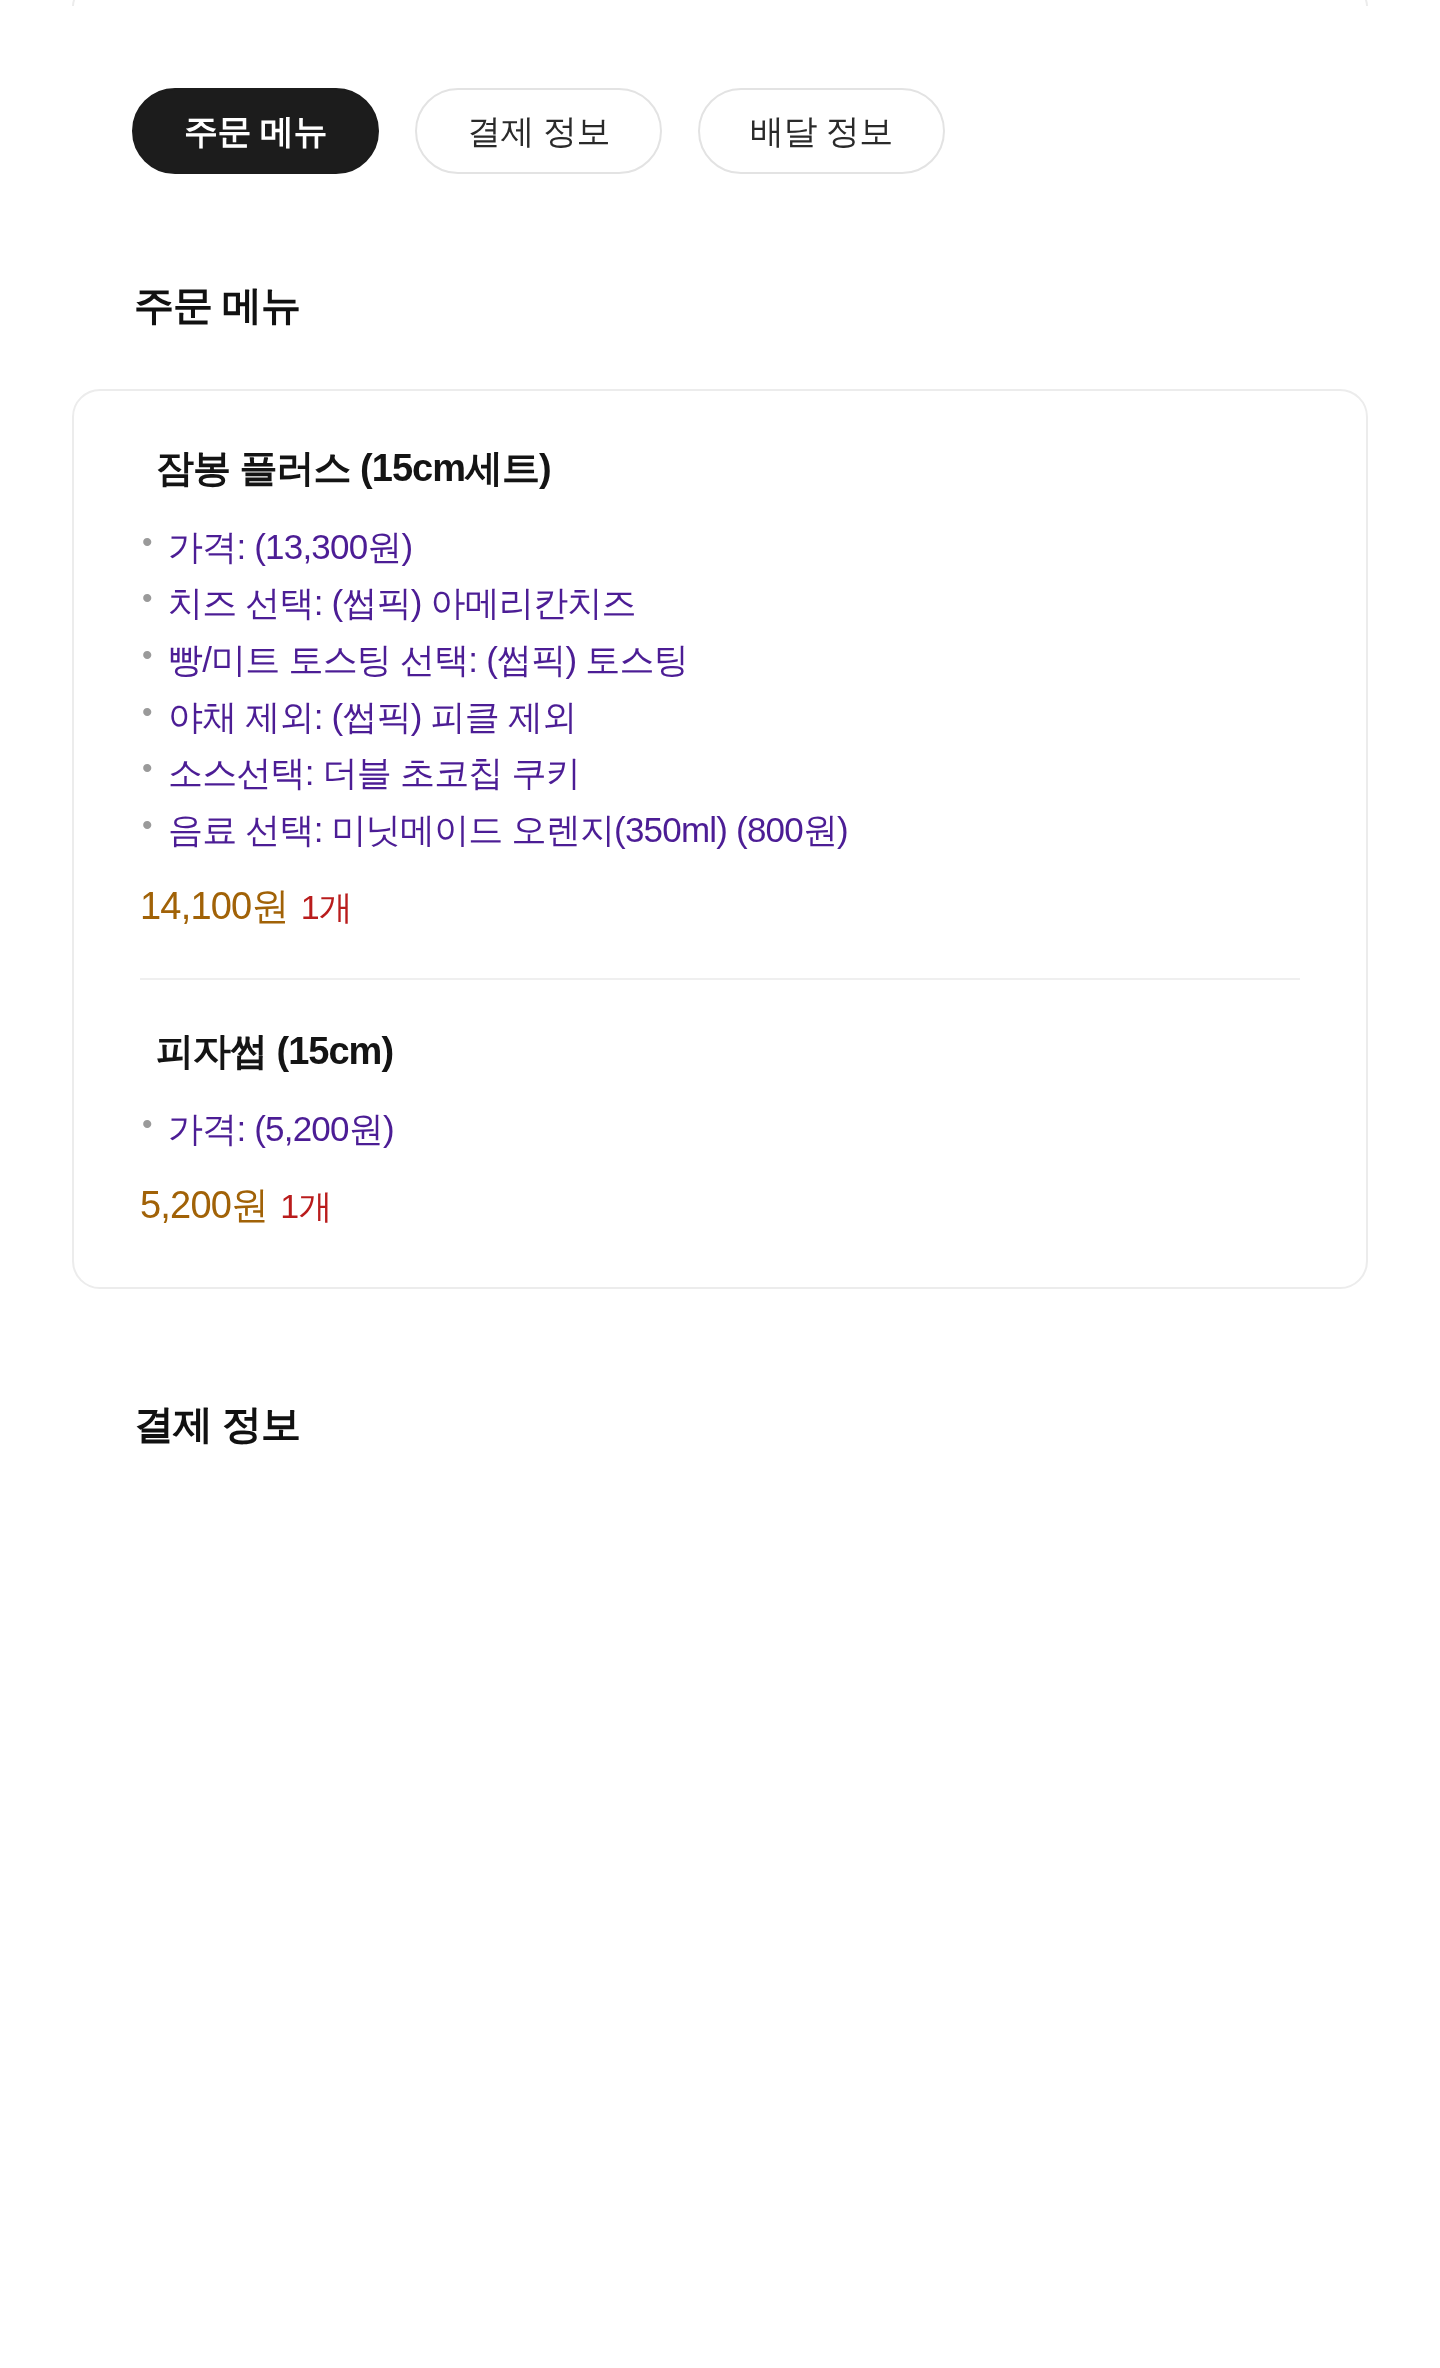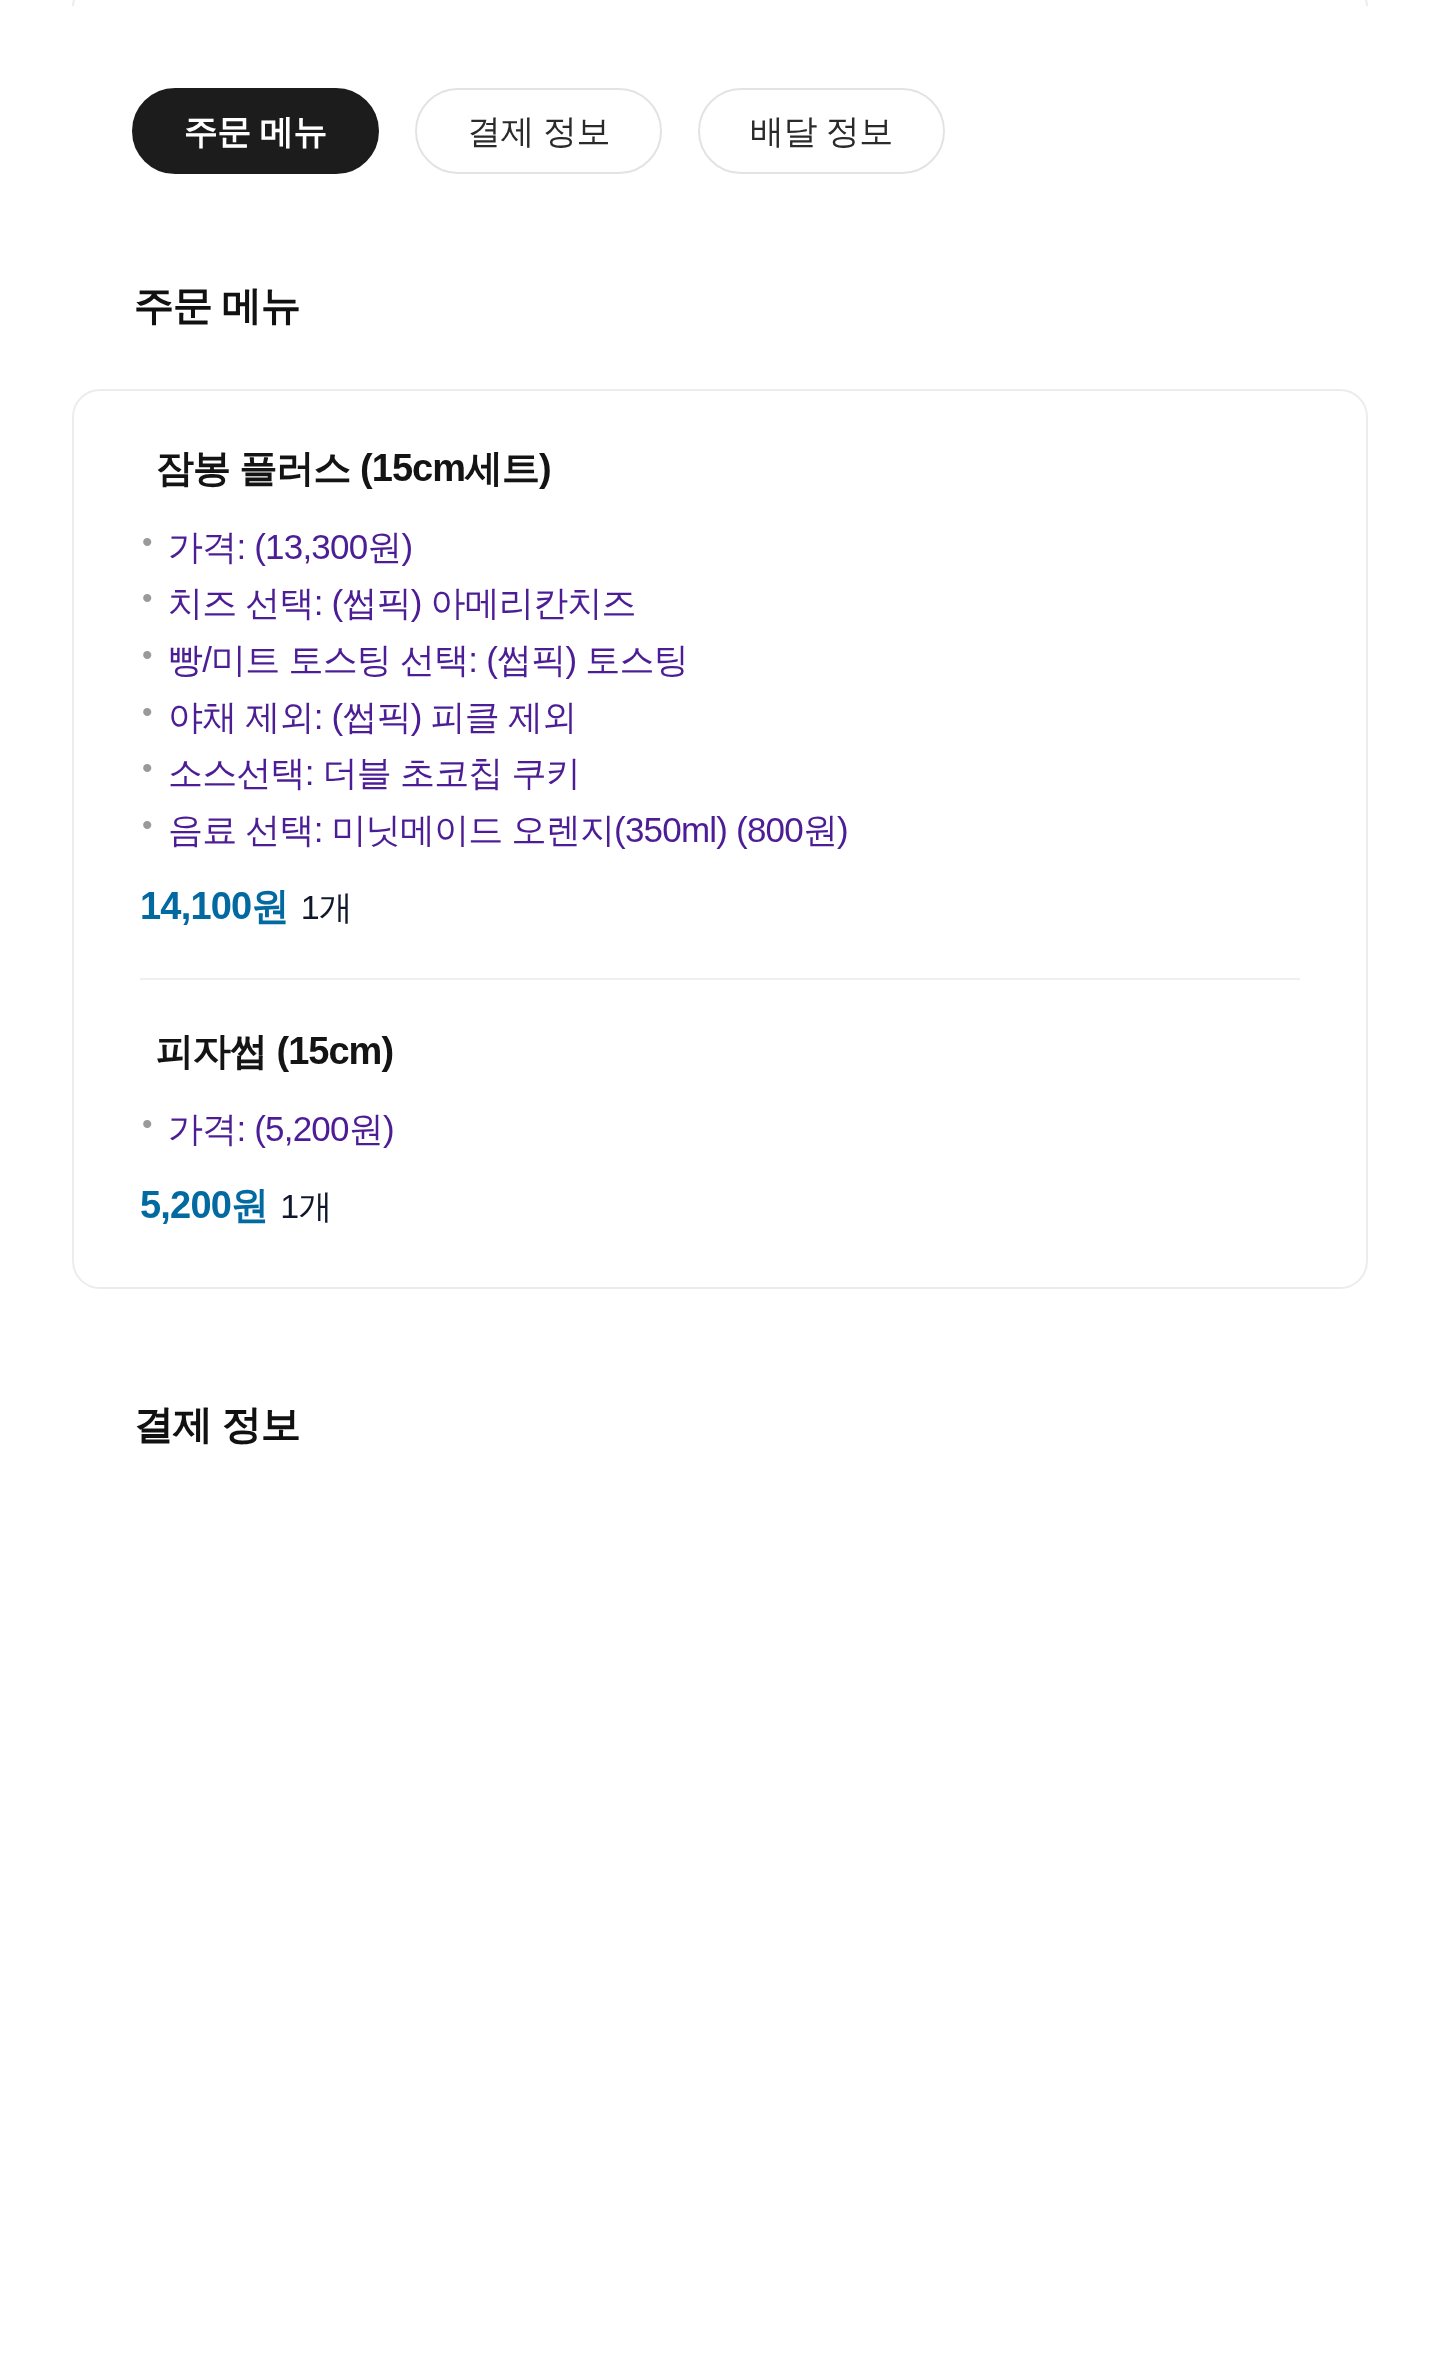--- a/index.html
+++ b/index.html
@@ -117,27 +117,27 @@
   }
 
   .item-total {
     margin-top: 22px;
     font-size: 36px;
     letter-spacing: -0.8px;
     color: #9e9e9e;
     font-weight: 400;
   }
   .item-total .amount {
-    color: #0369a1;
-    font-weight: 700;
+    color: #a16207;
+    font-weight: 400;
     font-size: 38px;
   }
   .item-total .qty {
     margin-left: 12px;
-    color: #0f172a;
+    color: #b91c1c;
     font-size: 34px;
   }
 
   .divider {
     height: 2px;
     background: #efefef;
     margin: 46px 0 48px 0;
   }
 
   .section-title.payment {

